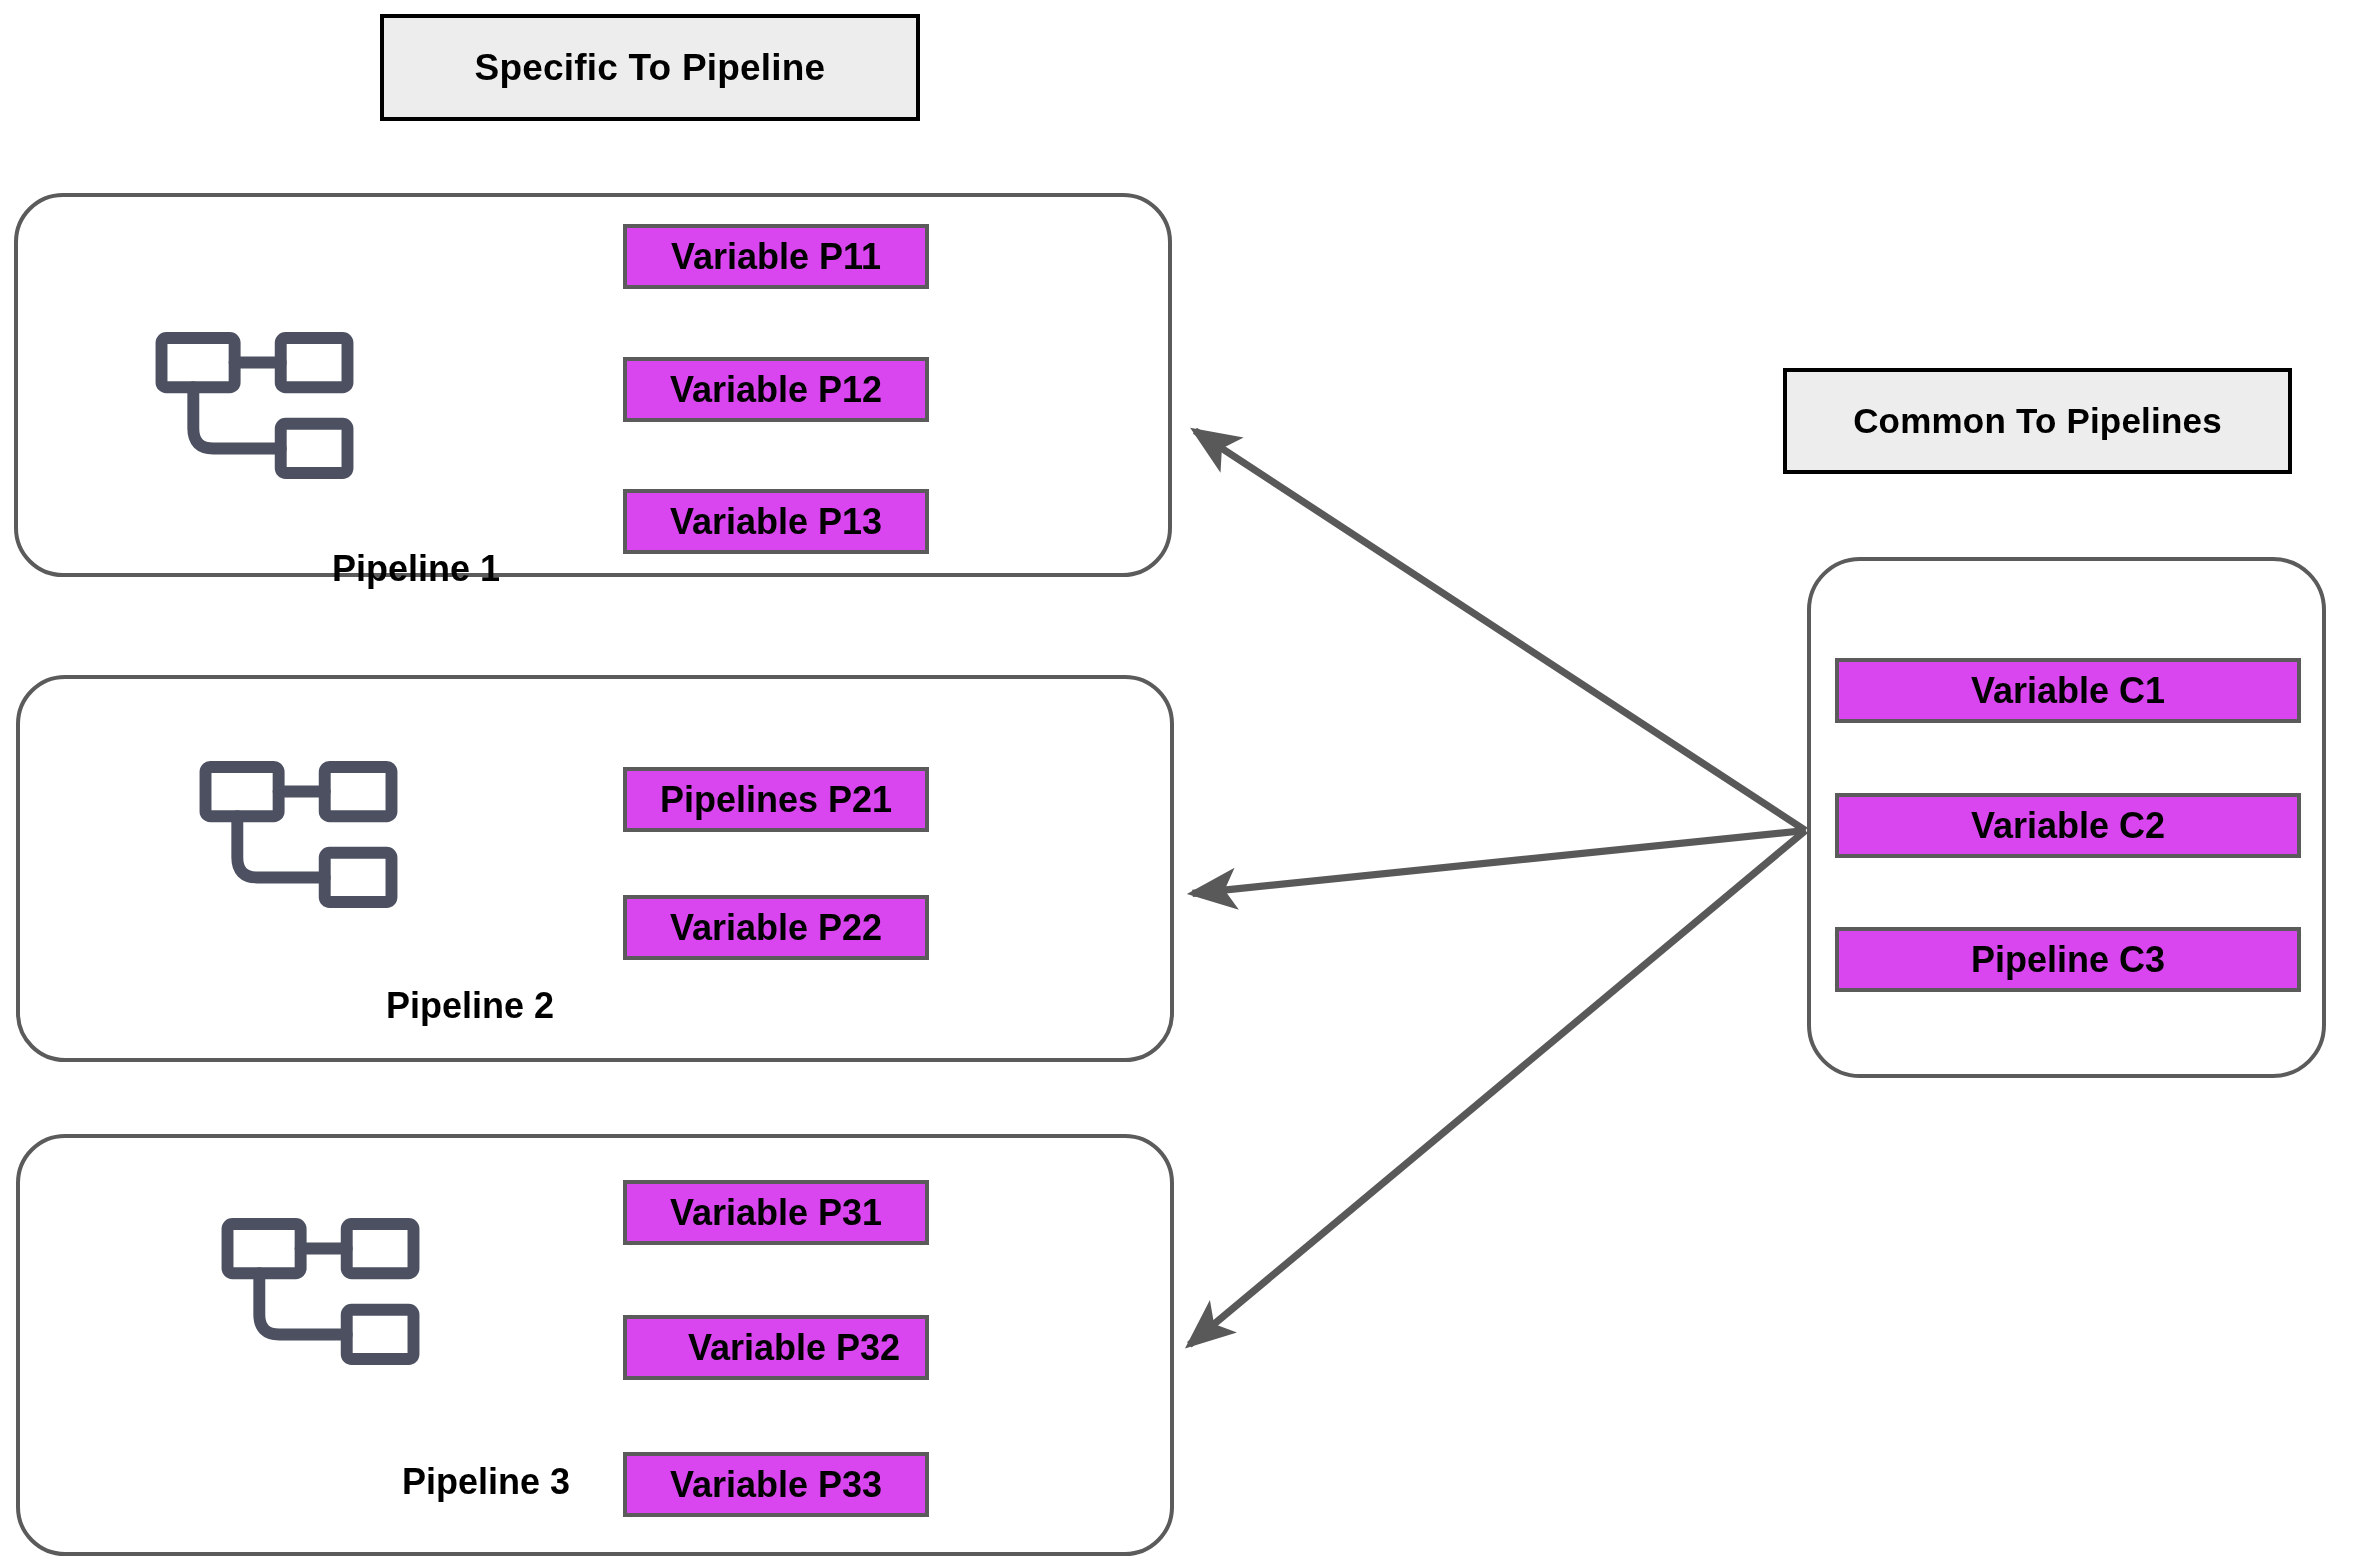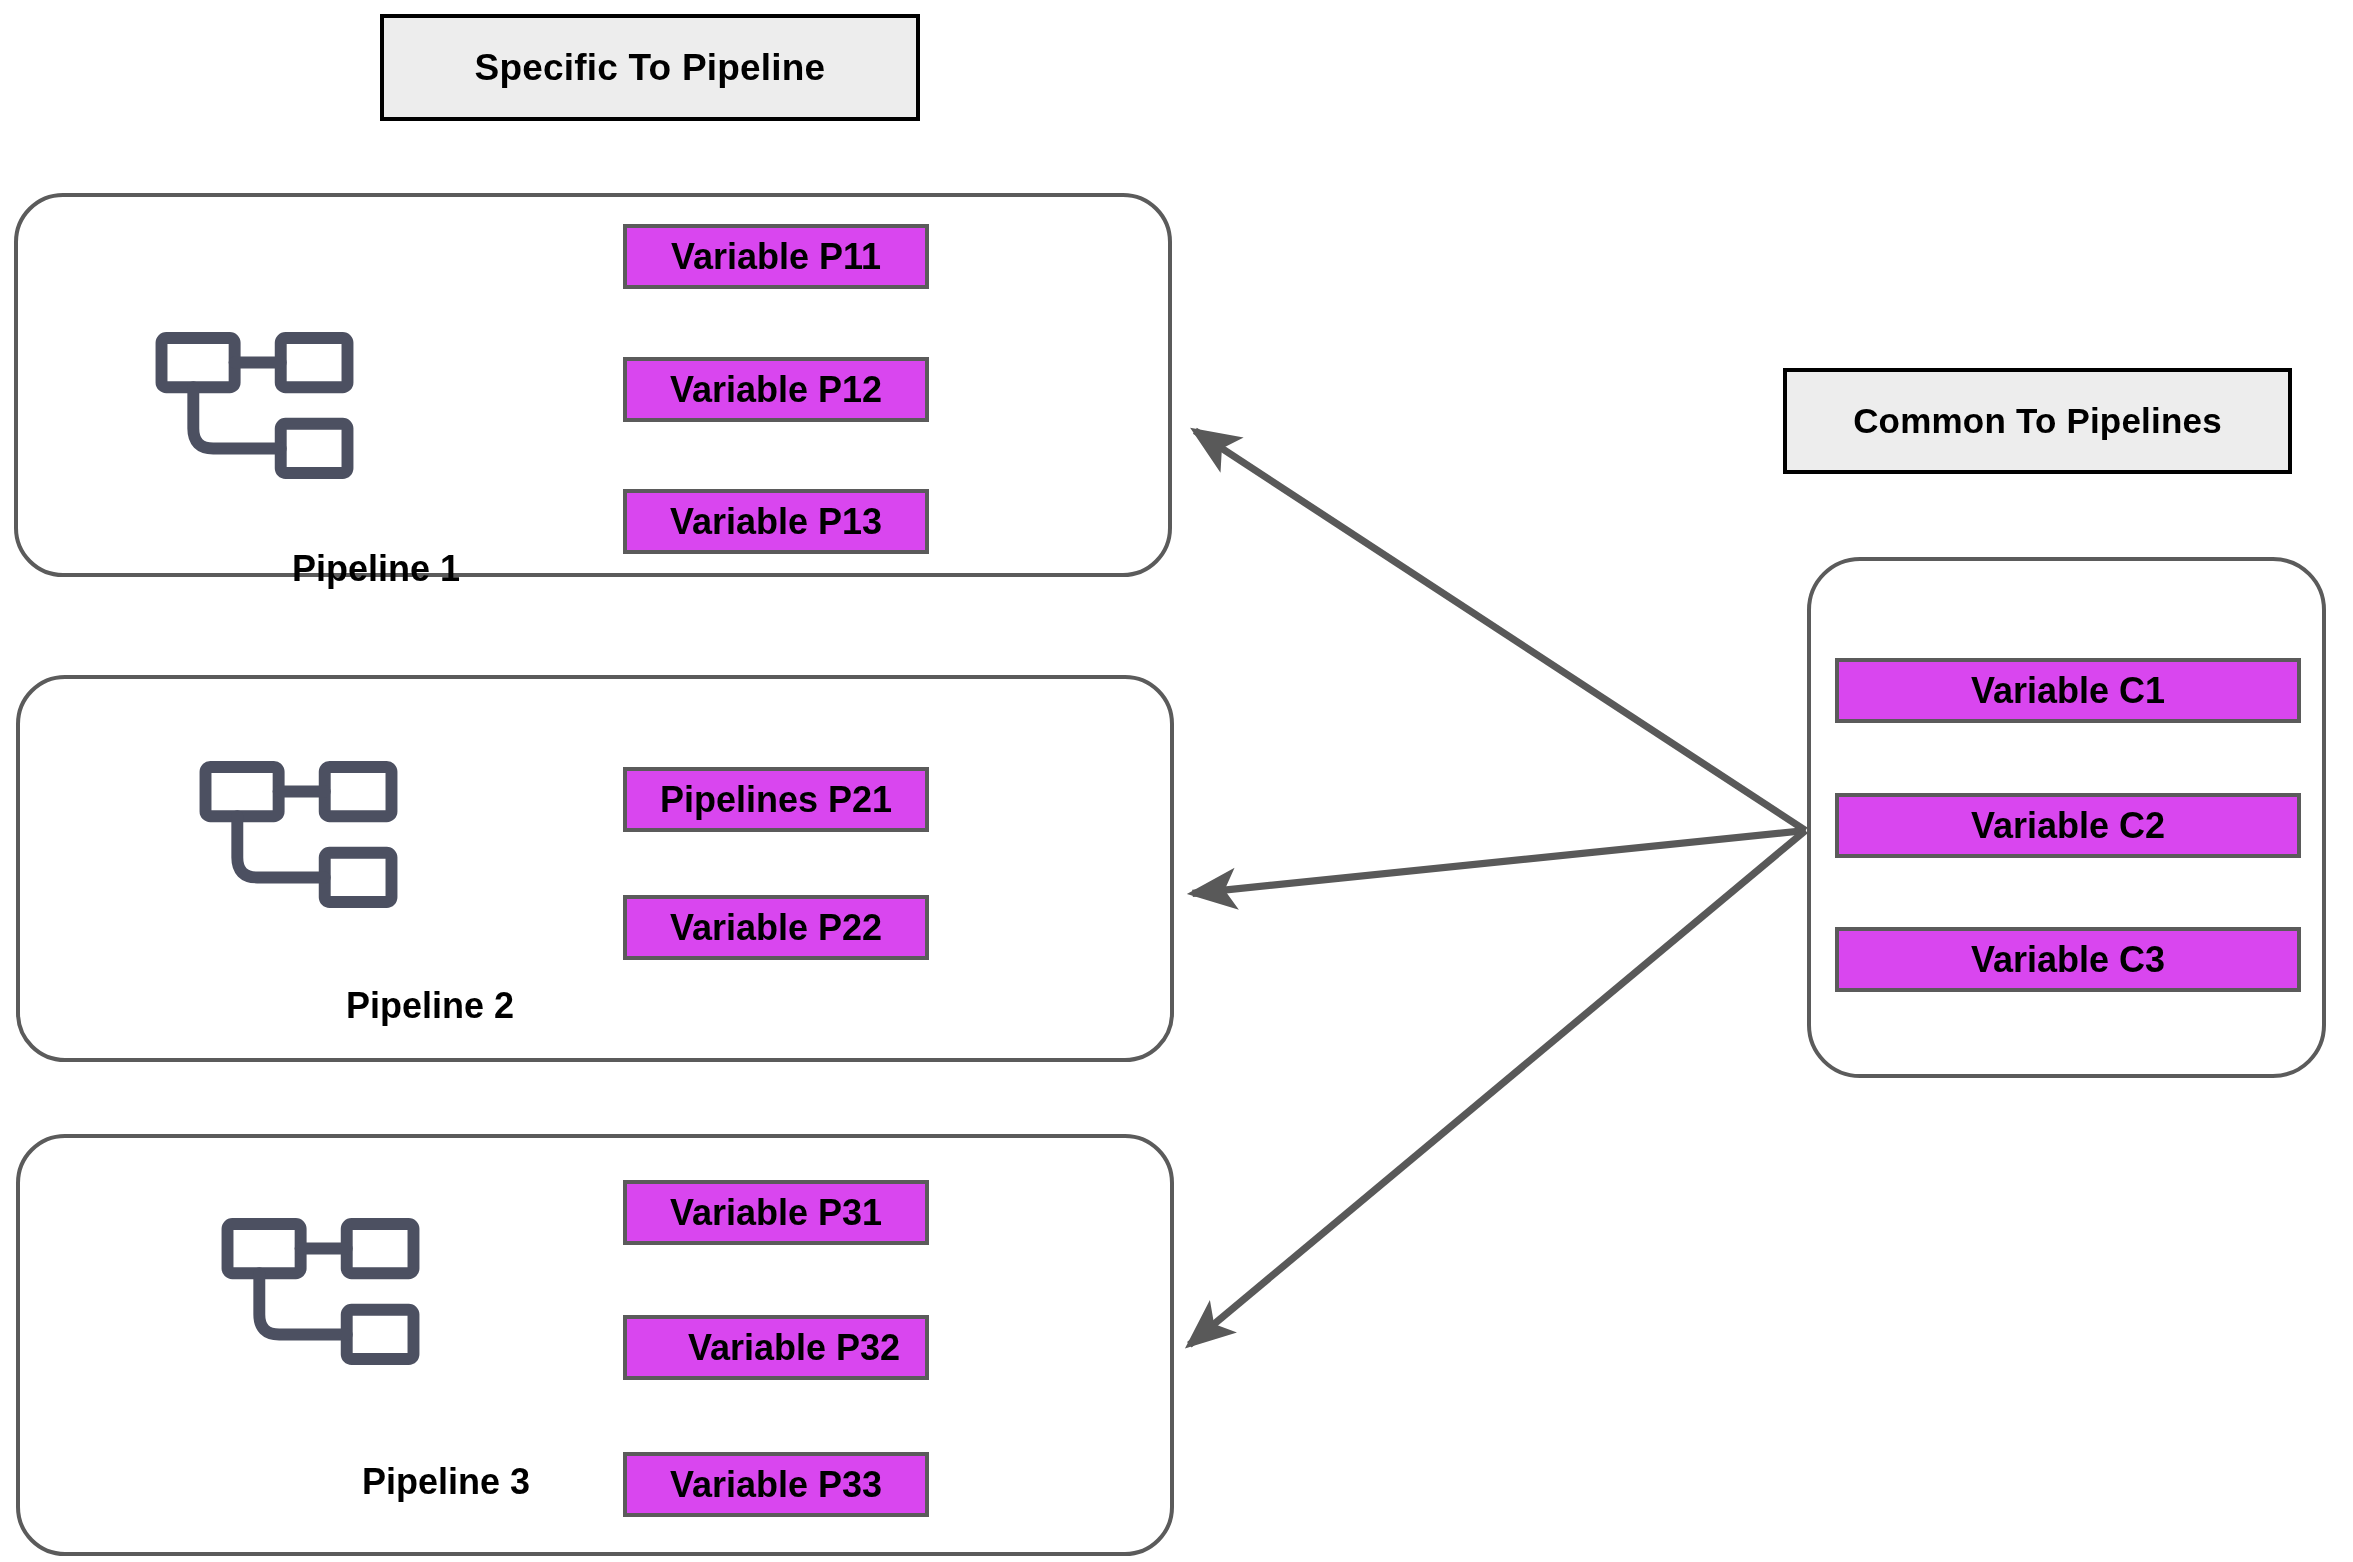--- a/index.html
+++ b/index.html
@@ -77,20 +77,21 @@
   .pipeline-icon { position: absolute; }
   .pipeline-icon svg { display: block; }
 
   
   .pipeline-caption {
     position: absolute;
     color: #000000;
     font-weight: bold;
     font-size: 36px;
     white-space: nowrap;
+    margin-left: 40px;
   }
 
   
   #arrow-layer {
     position: absolute;
     left: 0; top: 0;
     width: 2354px; height: 1563px;
     pointer-events: none;
   }
 </style>
@@ -159,21 +160,21 @@
   <div class="pipeline-caption" style="left:362px; top:1461px;">Pipeline 3</div>
 
   <div class="var-box var-p" style="top:1180px;">Variable P31</div>
   <div class="var-box var-p" style="top:1315px;padding-left:36px;">Variable P32</div>
   <div class="var-box var-p" style="top:1452px;">Variable P33</div>
 
   <div class="group-box" id="common-group"></div>
 
   <div class="var-box var-c" style="top:658px;">Variable C1</div>
   <div class="var-box var-c" style="top:793px;">Variable C2</div>
-  <div class="var-box var-c" style="top:927px;">Variable C3</div>
+  <div class="var-box var-c" style="top:927px;">Pipeline C3</div>
 
   <svg id="arrow-layer" viewBox="0 0 2957 1963">
     <defs>
       <marker id="arrowhead" markerWidth="7" markerHeight="7" refX="6.2" refY="3.5" orient="auto" markerUnits="strokeWidth">
         <path d="M 7 3.5 L 0 0.55 L 1.7 3.5 L 0 6.45 Z" fill="#595959"></path>
       </marker>
     </defs>
 
     <g stroke="#595959" stroke-width="9" fill="none">
       <line x1="2268" y1="1043" x2="1501" y2="541" marker-end="url(#arrowhead)"></line>

